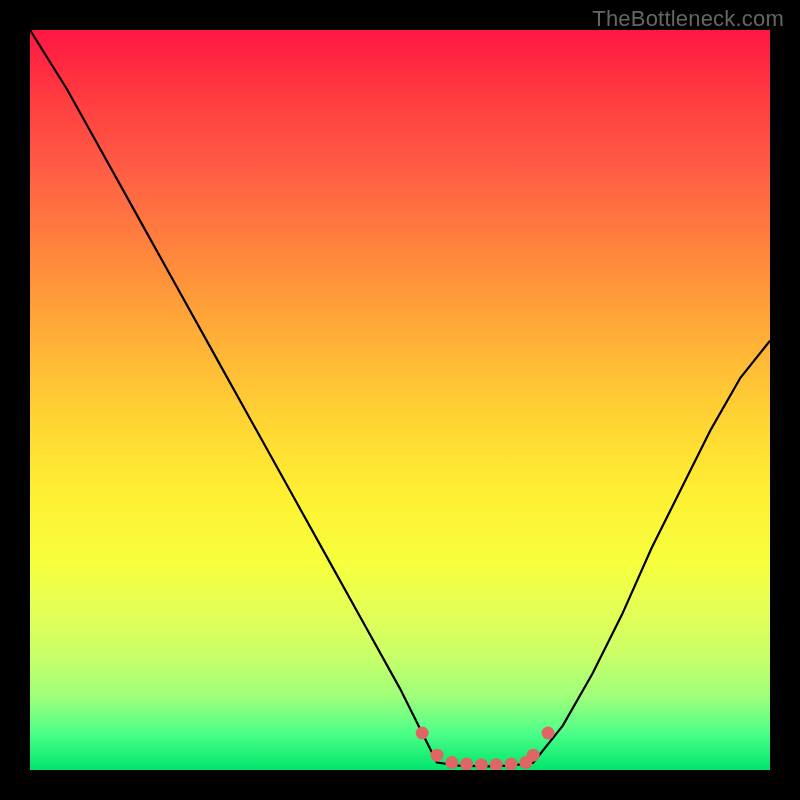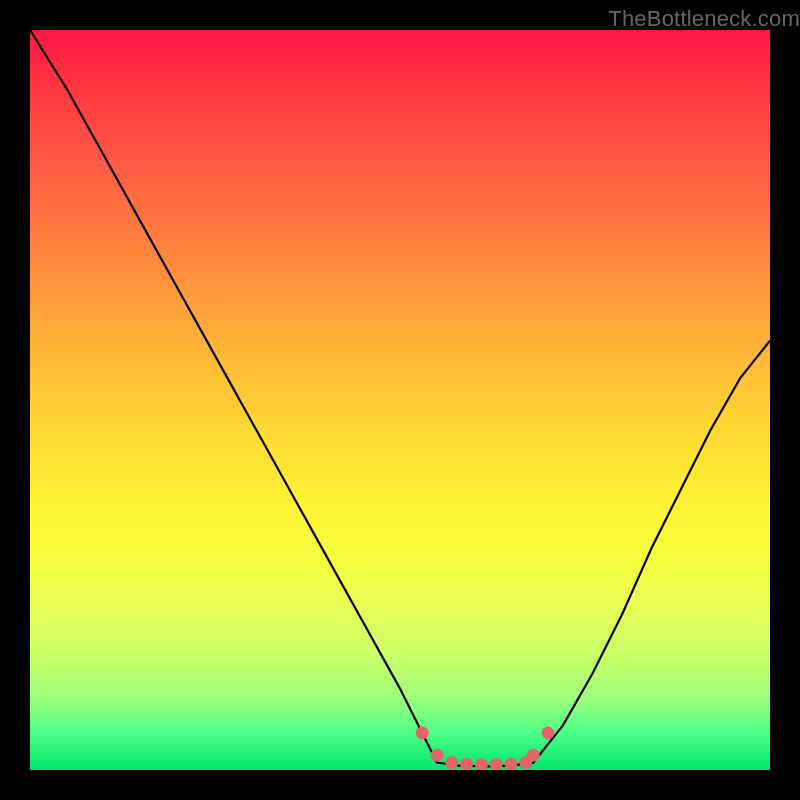--- a/index.html
+++ b/index.html
@@ -40,21 +40,21 @@
   }
   svg.curve {
     position: absolute;
     left: 0;
     top: 0;
     width: 740px;
     height: 740px;
   }
   .watermark {
     position: absolute;
-    right: 0;
+    right: 16px;
     top: 6px;
     color: #666;
     font-size: 22px;
     letter-spacing: 0.2px;
   }
 </style>
 </head>
 <body>
 
 <div class="chart-wrap">

